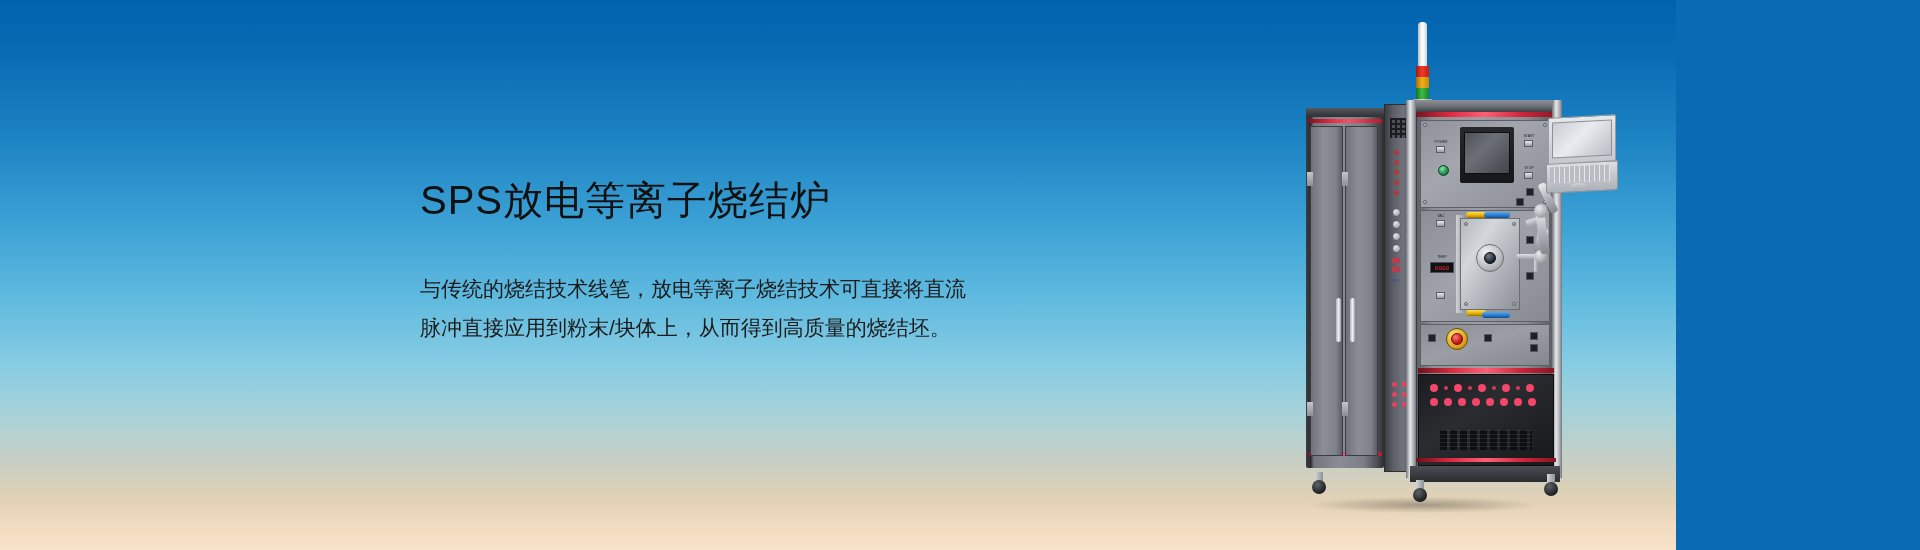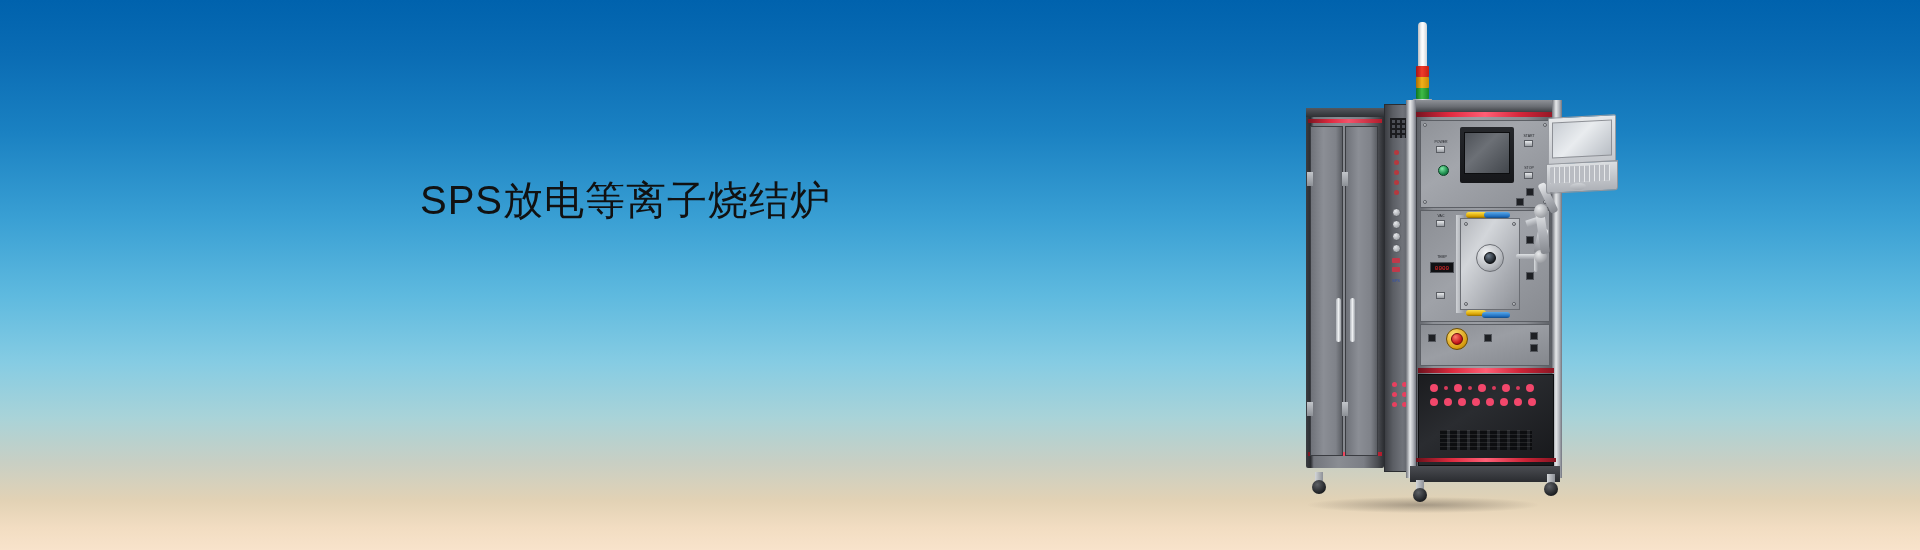--- a/index.html
+++ b/index.html
@@ -4,21 +4,21 @@
 <title>SPS Banner</title>
 <style>
   * { margin:0; padding:0; box-sizing:border-box; }
   html,body { width:1920px; height:550px; overflow:hidden; }
   body {
     font-family:"Liberation Sans","DejaVu Sans",sans-serif;
     background:#0a6ab4;
   }
 
   #banner{
-    position:relative; width:1920px; height:550px; overflow:hidden;
+    position:relative; width:1676px; height:550px; overflow:hidden;
     background:linear-gradient(to bottom,
       #0062ad 0%,
       #0a6cb4 10%,
       #1a81c2 24%,
       #3aa0d4 40%,
       #5fbadf 54%,
       #86cce3 66%,
       #a9d3d8 76%,
       #c8cfc4 84%,
       #e2d2b5 91%,
@@ -329,20 +329,24 @@
     background:linear-gradient(to bottom,#d9dce0,#9da0a6);
   }
 </style>
 </head>
 <body>
 
 <div id="banner">
 
   <div id="copy">
     <div id="headline">SPS放电等离子烧结炉</div>
+    <div id="para">
+      <div>与传统的烧结技术线笔，放电等离子烧结技术可直接将直流</div>
+      <div>脉冲直接应用到粉末/块体上，从而得到高质量的烧结坯。</div>
+    </div>
   </div>
 
   <div id="machine">
 
     <div class="shadow"></div>
 
     <div class="tower-pole"></div>
     <div class="tl r"></div>
     <div class="tl a"></div>
     <div class="tl g"></div>

